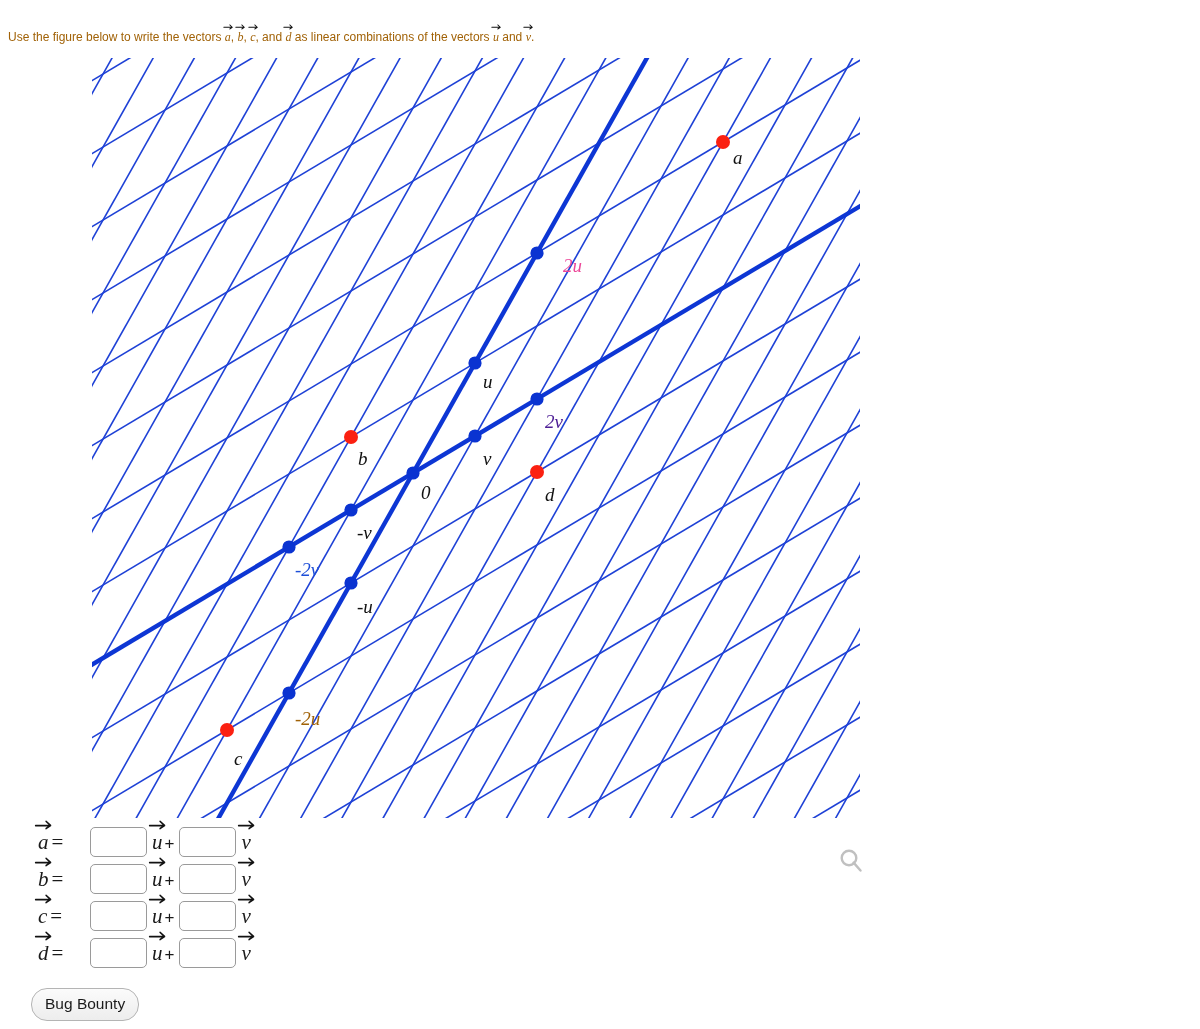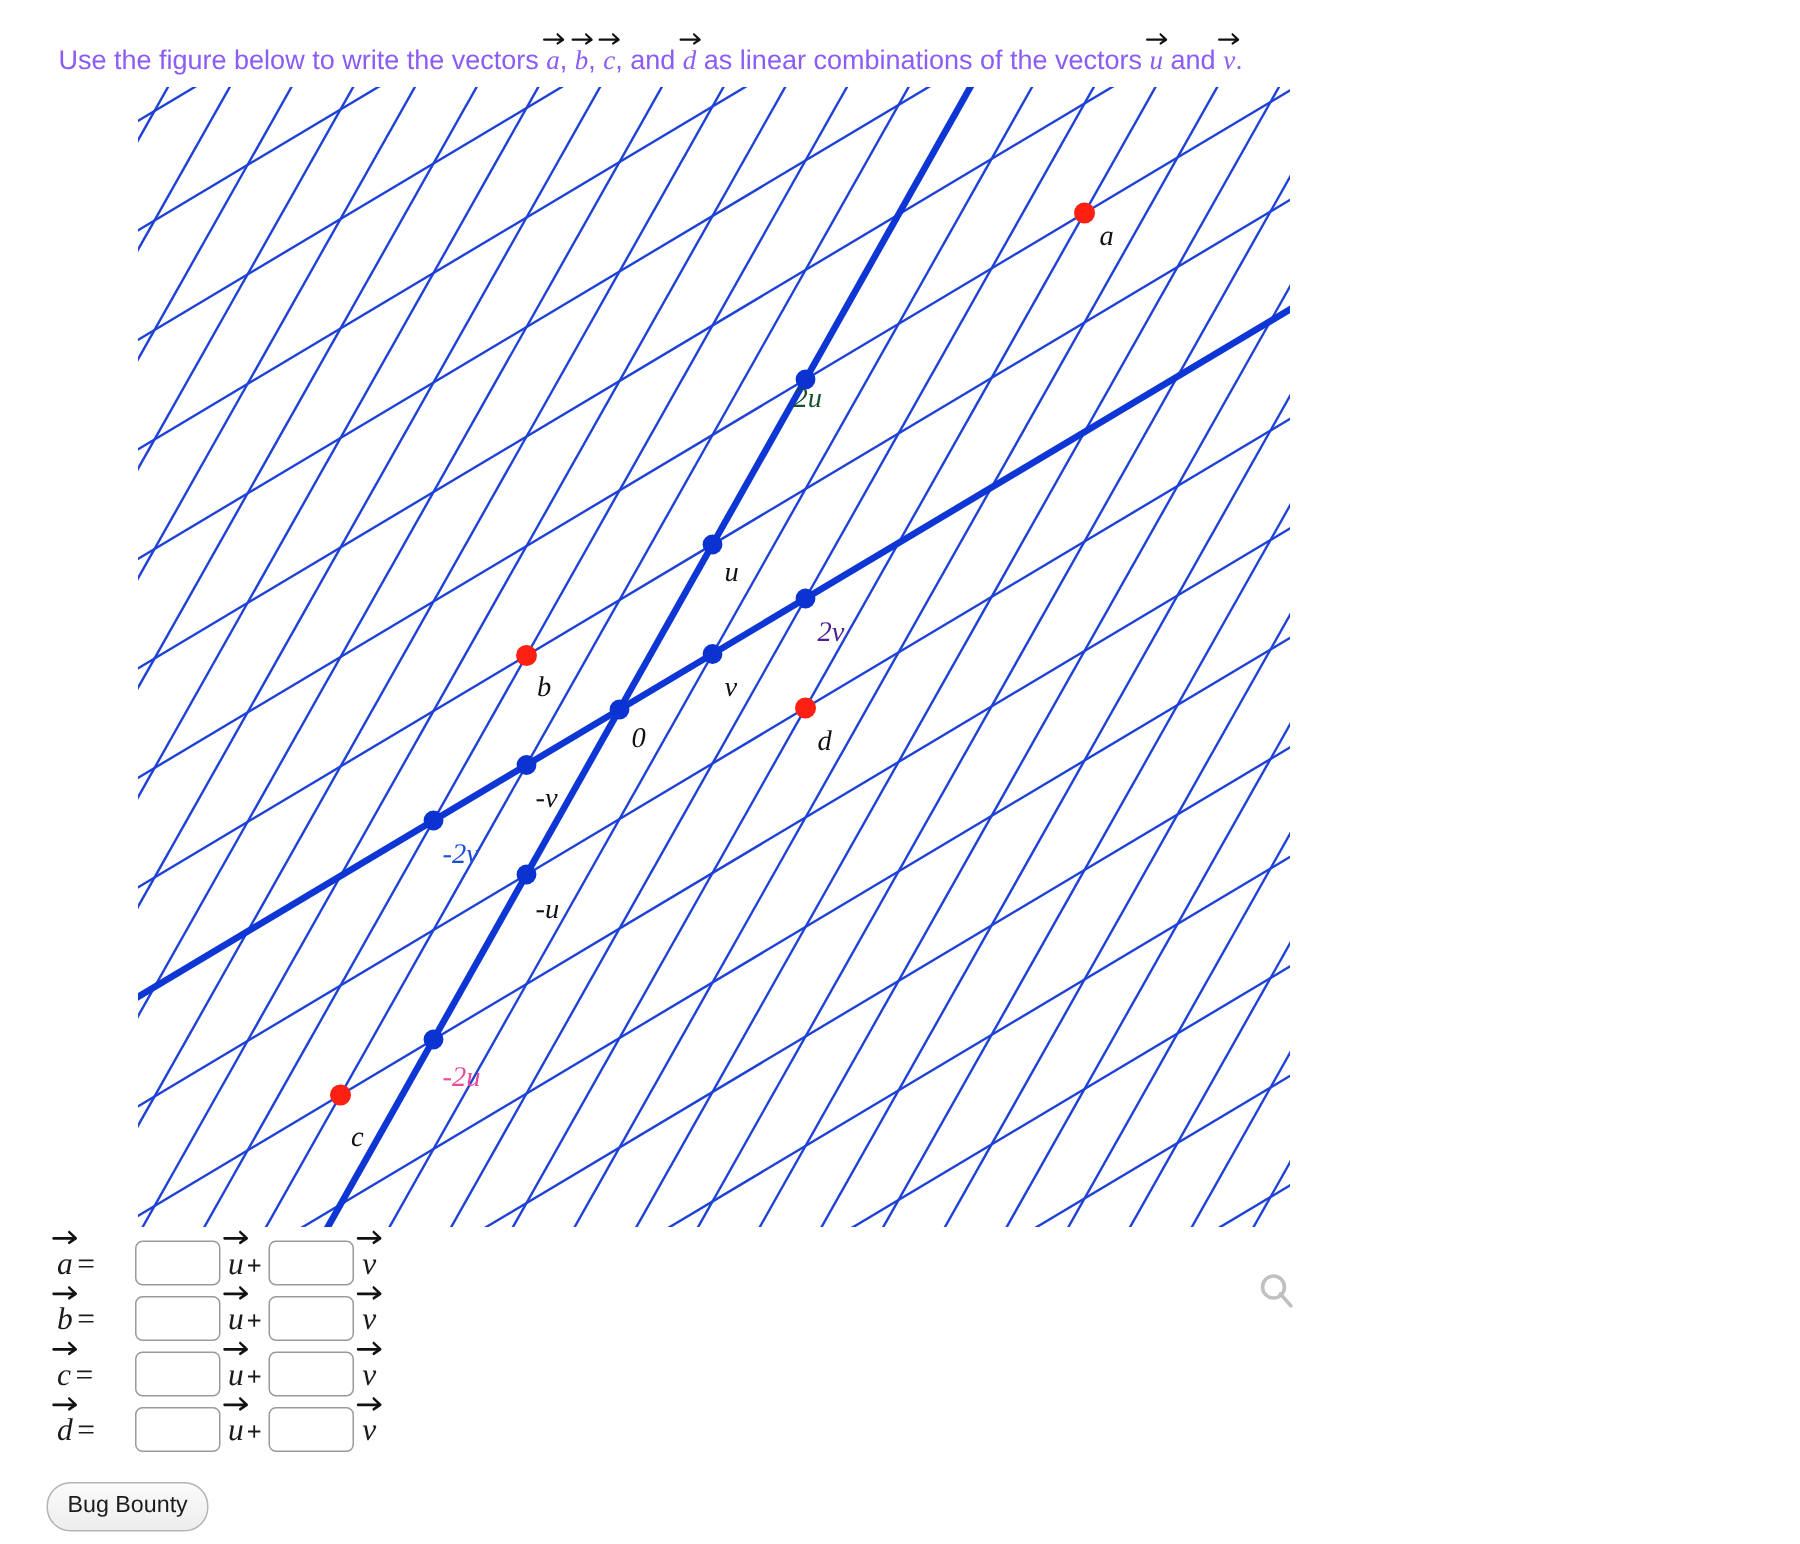--- a/index.html
+++ b/index.html
@@ -13,26 +13,26 @@
     height: 1029px;
     position: relative;
     font-family: "Liberation Sans", sans-serif;
     color: #1a1a1a;
     overflow: hidden;
   }
 
   
   #prompt {
     position: absolute;
-    left: 39px;
+    left: 8px;
     top: 30px;
-    font-size: 18px;
+    font-size: 12px;
     line-height: 1.2;
     white-space: nowrap;
-    color: #8b5cf6;
+    color: #a16207;
     font-family: "Liberation Sans", sans-serif;
   }
   
   .vec {
     position: relative;
     display: inline-block;
     font-family: "Liberation Serif", serif;
     font-style: italic;
   }
   .vec > .arw {
@@ -261,23 +261,23 @@
         <circle cx="289" cy="495" r="6.6" fill="#0a33d1"></circle>
         <circle cx="723" cy="90" r="7" fill="#fb2011"></circle>
         <circle cx="351" cy="385" r="7" fill="#fb2011"></circle>
         <circle cx="227" cy="678" r="7" fill="#fb2011"></circle>
         <circle cx="537" cy="420" r="7" fill="#fb2011"></circle>
       </g>
   </svg>
   <div id="fig-labels">
       <div class="fig-label" style="left: 421px; top: 431px; color: rgb(17, 17, 17);">0</div>
       <div class="fig-label" style="left: 483px; top: 320px; color: rgb(17, 17, 17);">u</div>
-      <div class="fig-label" style="left: 529px; top: 204px; color: #14532d;">2u</div>
+      <div class="fig-label" style="left: 563px; top: 204px; color: #ec4899;">2u</div>
       <div class="fig-label" style="left: 357px; top: 545px; color: rgb(17, 17, 17);">-u</div>
-      <div class="fig-label" style="left: 295px; top: 657px; color: #ec4899;">-2u</div>
+      <div class="fig-label" style="left: 295px; top: 657px; color: #a16207;">-2u</div>
       <div class="fig-label" style="left: 483px; top: 397px; color: rgb(17, 17, 17);">v</div>
       <div class="fig-label" style="left: 545px; top: 360px; color: #4c1d95;">2v</div>
       <div class="fig-label" style="left: 357px; top: 471px; color: rgb(17, 17, 17);">-v</div>
       <div class="fig-label" style="left: 295px; top: 508px; color: #1d4ed8;">-2v</div>
       <div class="fig-label" style="left: 733px; top: 96px; color: rgb(17, 17, 17);">a</div>
       <div class="fig-label" style="left: 358px; top: 397px; color: rgb(17, 17, 17);">b</div>
       <div class="fig-label" style="left: 234px; top: 697px; color: rgb(17, 17, 17);">c</div>
       <div class="fig-label" style="left: 545px; top: 433px; color: rgb(17, 17, 17);">d</div>
     </div>
   <div id="watermark">

